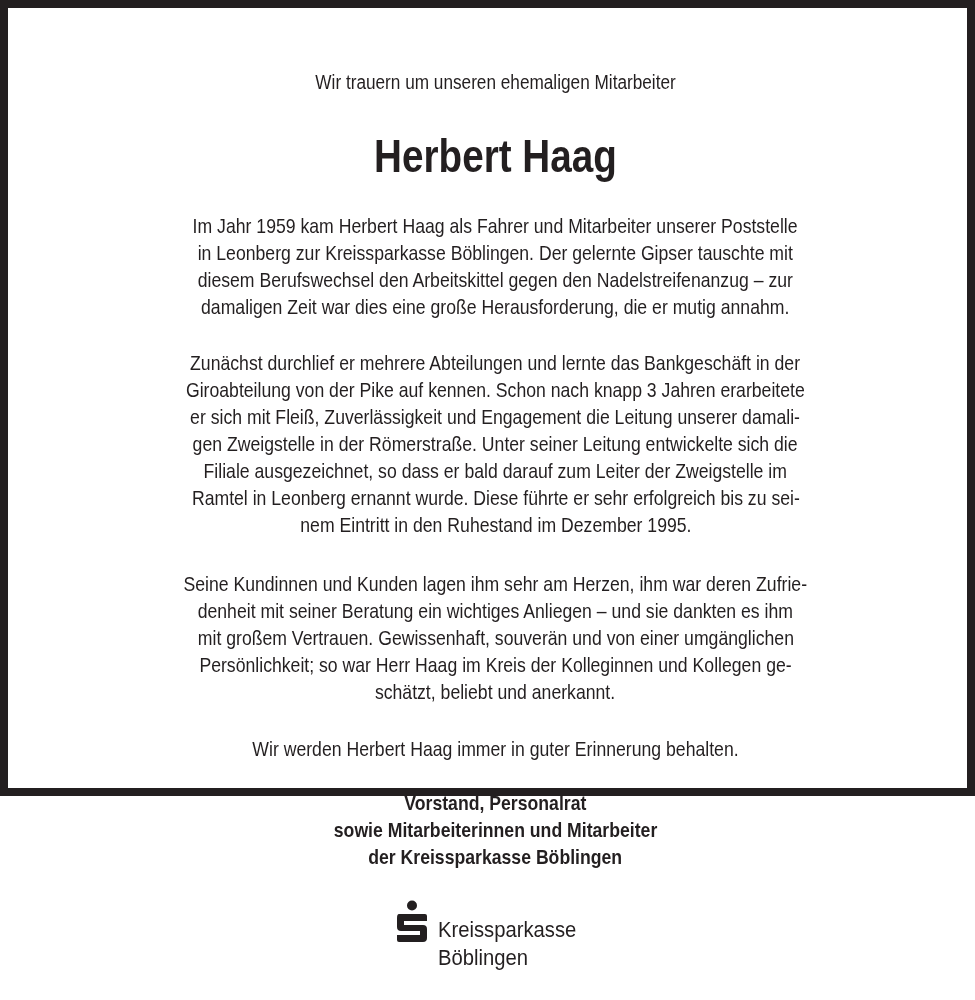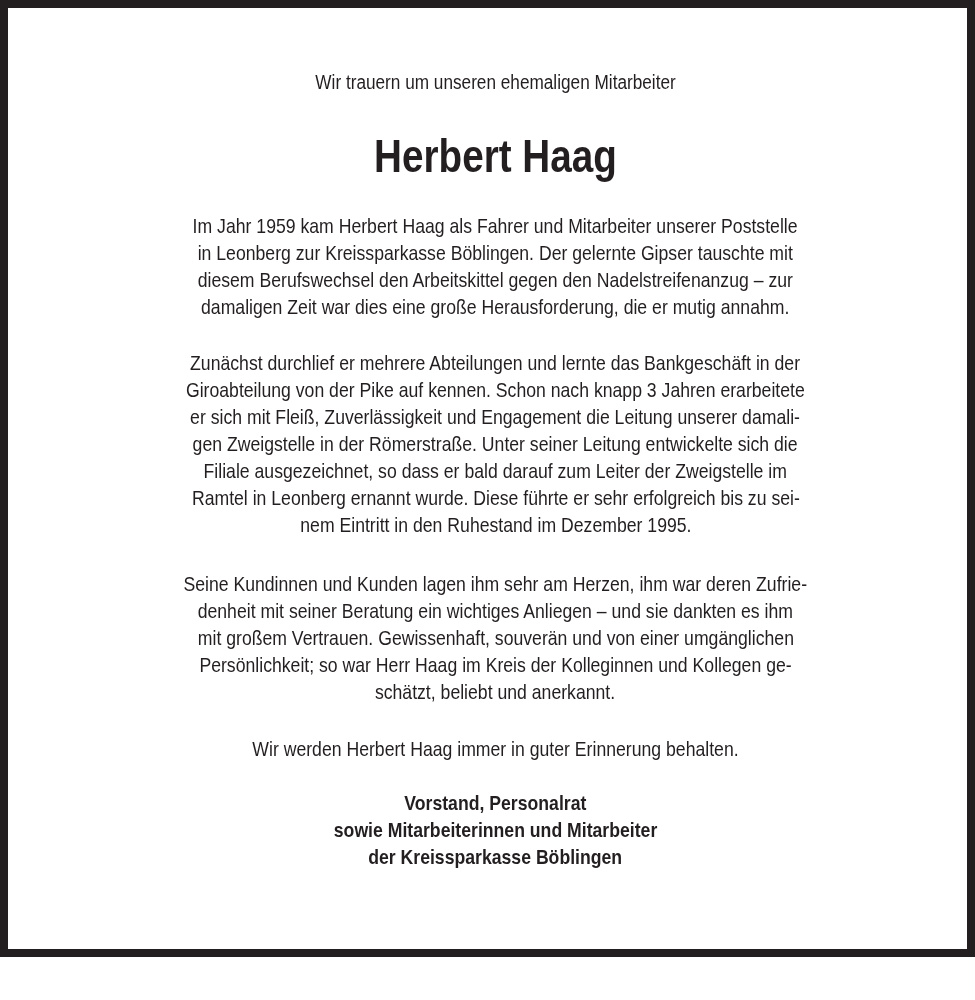--- a/index.html
+++ b/index.html
@@ -11,21 +11,21 @@
       width: 975px;
       height: 1000px;
       overflow: hidden;
       position: relative;
       font-family: "Liberation Sans", "DejaVu Sans", sans-serif;
       color: #231f20;
     }
     .frame {
       position: absolute;
       left: 0; top: 0;
-      width: 975px; height: 957px;
+      width: 975px; height: 796px;
       box-sizing: border-box;
       border: 8px solid #231f20;
       background: #ffffff;
     }
     .line {
       position: absolute;
       left: 0;
       width: 975px;
       text-align: center;
       white-space: nowrap;
@@ -160,14 +160,24 @@
   <div class="line closing">
     <span>Wir werden Herbert Haag immer in guter Erinnerung behalten.</span>
   </div>
 
   <div class="signature">
     <span class="sl"><span>Vorstand, Personalrat</span></span>
     <span class="sl"><span>sowie Mitarbeiterinnen und Mitarbeiter</span></span>
     <span class="sl"><span>der Kreissparkasse Böblingen</span></span>
   </div>
 
+  <div class="logo">
+    <svg class="logo-symbol" viewBox="0 0 32 44" xmlns="http://www.w3.org/2000/svg">
+      <circle cx="16" cy="5.5" r="5" fill="#231f20"></circle>
+      <path d="M3 14 H29 Q31 14 31 16 V21 H8 V25 H27 Q31 25 31 29 V38 Q31 42 27 42 H3 Q1 42 1 40 V35 H24 V31 H5 Q1 31 1 27 V18 Q1 14 3 14 Z" fill="#231f20"></path>
+    </svg>
+    <div class="logo-text">
+      <span>Kreissparkasse</span>
+      <span>Böblingen</span>
+    </div>
+  </div>
 
 </div>
 
 </body></html>

